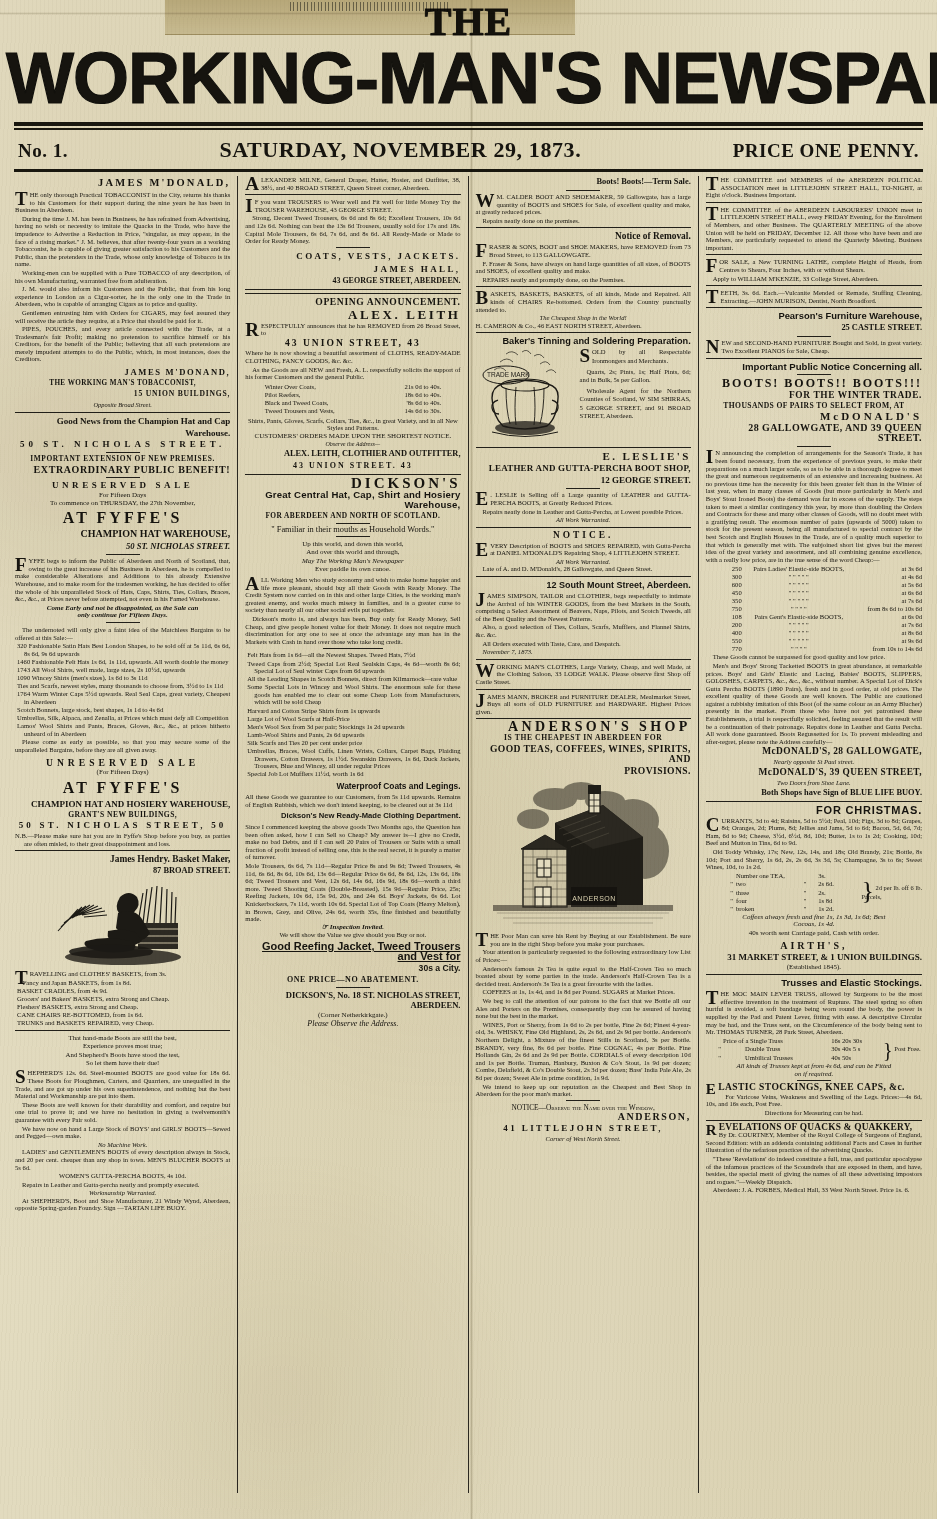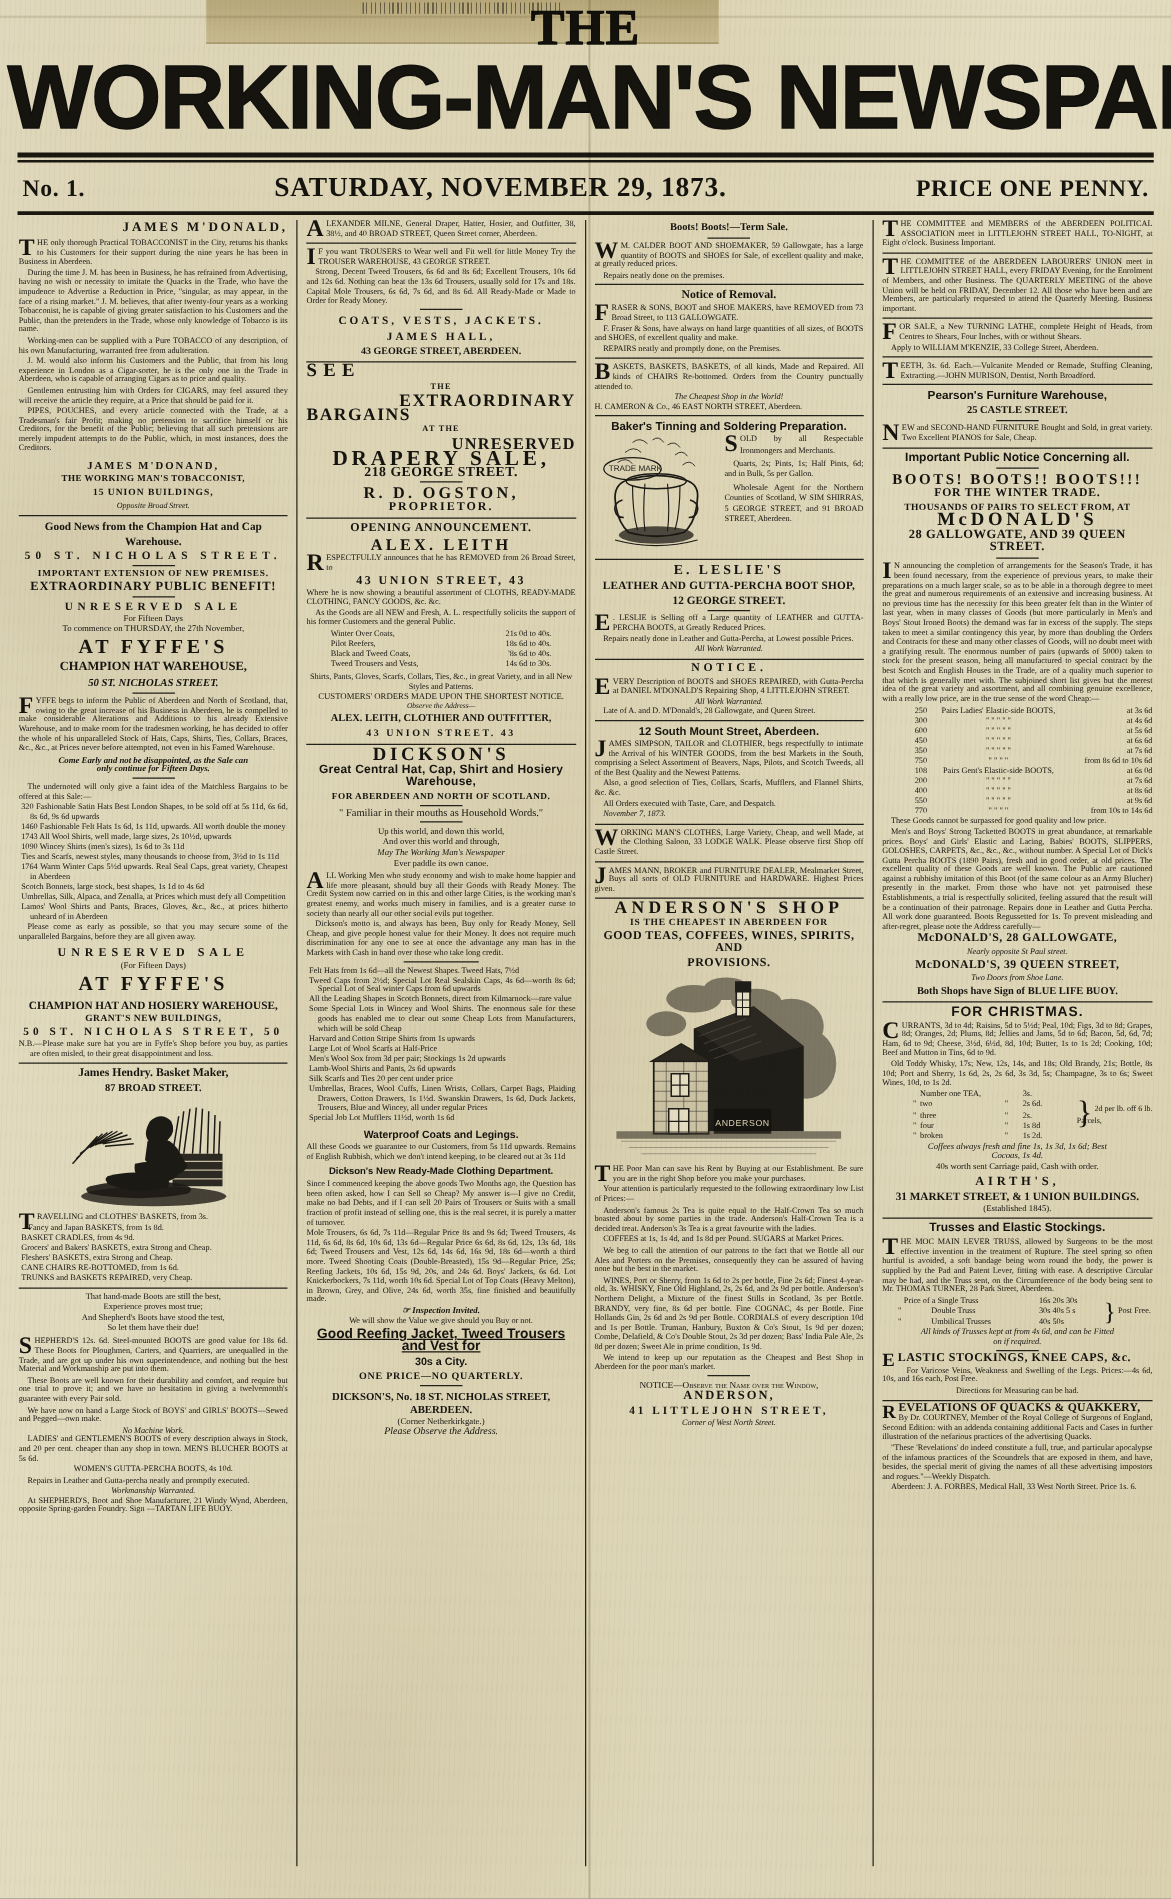--- a/index.html
+++ b/index.html
@@ -88,21 +88,21 @@
   .col:last-child{border-right:none;}
   .col p{margin:0 0 1px 0;text-indent:7px;}
   .col p.noind{text-indent:0;}
   .ad{margin-bottom:3px;}
   .hr{border:none;border-top:1px solid #22201a;margin:3px 0 3px 0;}
   .hr-sh{border:none;border-top:1px solid #22201a;width:34px;margin:2.5px auto;}
   .hr-sh2{border:none;border-top:1px solid #22201a;width:60px;margin:2.5px auto;}
 
   .h-cap{text-align:right;font-weight:bold;font-size:10.5px;line-height:12px;letter-spacing:2.2px;margin:1px 0 2px;}
   .h-xl{text-align:center;font-weight:bold;font-size:15px;line-height:17px;letter-spacing:2px;margin:2px 0 3px;}
-  .h-med{text-align:center;font-weight:bold;font-size:8.6px;line-height:10px;margin:1px 0 2px;}
+  .h-med{text-align:right;font-weight:bold;font-size:8.6px;line-height:10px;margin:1px 0 2px;}
   .h-sm{text-align:center;font-weight:bold;font-size:7.2px;line-height:8.4px;letter-spacing:.4px;margin:1px 0 1.5px;}
   .h-spaced{text-align:center;font-weight:bold;font-size:8px;line-height:9.5px;letter-spacing:3px;margin:1.5px 0;}
   .h-sans{font-family:"Liberation Sans",sans-serif;}
   .ctr{text-align:center;}
   .ital{font-style:italic;}
   .bld{font-weight:bold;}
   .sc{font-variant:small-caps;}
   .dc2{float:left;font-size:19px;line-height:15px;font-weight:bold;margin:0 2px 0 0;}
 
   .list{list-style:none;margin:1px 0;padding:0;}
@@ -287,33 +287,20 @@
         <p class="noind"><span class="dc2">I</span><span>F you want TROUSERS to Wear well and Fit well for little Money Try the TROUSER WAREHOUSE, 43 GEORGE STREET.</span></p>
         <p>Strong, Decent Tweed Trousers, 6s 6d and 8s 6d; Excellent Trousers, 10s 6d and 12s 6d. Nothing can beat the 13s 6d Trousers, usually sold for 17s and 18s. Capital Mole Trousers, 6s 6d, 7s 6d, and 8s 6d. All Ready-Made or Made to Order for Ready Money.</p>
         <hr class="hr-sh">
         <div class="h-med" style="font-size:9px;letter-spacing:2.4px;">COATS, VESTS, JACKETS.</div>
         <div class="h-med" style="font-size:9px;letter-spacing:2.4px;margin-top:3px;">JAMES HALL,</div>
         <div class="h-med" style="font-size:8px;">43 GEORGE STREET, ABERDEEN.</div>
       </div>
 
       <hr class="hr">
 
-      <div class="ad">
-        <div style="font-size:15px;font-weight:bold;letter-spacing:5px;margin:4px 0 2px 0;">SEE</div>
-        <div style="font-size:6.6px;font-weight:bold;letter-spacing:1px;text-align:center;margin:5px 0 2px 0;">THE</div>
-        <div style="font-size:14px;font-weight:bold;letter-spacing:1.2px;text-align:right;margin:4px 0 3px 0;">EXTRAORDINARY</div>
-        <div style="font-size:14px;font-weight:bold;letter-spacing:1.2px;text-align:left;margin:3px 0;">BARGAINS</div>
-        <div style="font-size:6.6px;font-weight:bold;letter-spacing:1px;text-align:center;margin:4px 0 2px 0;">AT THE</div>
-        <div style="font-size:13px;font-weight:bold;letter-spacing:1px;text-align:right;margin:3px 0;">UNRESERVED</div>
-        <div style="font-size:17px;font-weight:bold;letter-spacing:3px;text-align:center;margin:5px 0 2px 0;">DRAPERY SALE,</div>
-        <div class="h-med" style="font-size:11px;letter-spacing:.4px;">218 GEORGE STREET.</div>
-        <hr class="hr-sh">
-        <div class="h-med" style="font-size:13px;letter-spacing:2.6px;">R. D. OGSTON,</div>
-        <div class="h-med" style="font-size:9.6px;letter-spacing:1.6px;">PROPRIETOR.</div>
-      </div>
 
       <hr class="hr">
 
       <div class="ad">
         <div class="h-med" style="font-size:9.6px;letter-spacing:.6px;">OPENING ANNOUNCEMENT.</div>
         <div class="h-med" style="font-size:13px;letter-spacing:2.6px;margin-top:3px;">ALEX. LEITH</div>
         <p class="noind"><span class="dc2">R</span><span>ESPECTFULLY announces that he has REMOVED from 26 Broad Street, to</span></p>
         <div class="h-spaced" style="font-size:9.6px;letter-spacing:2px;">43    UNION STREET,    43</div>
         <p class="noind">Where he is now showing a beautiful assortment of CLOTHS, READY-MADE CLOTHING, FANCY GOODS, &amp;c. &amp;c.</p>
         <p>As the Goods are all NEW and Fresh, A. L. respectfully solicits the support of his former Customers and the general Public.</p>
@@ -377,21 +364,21 @@
         </ul>
         <div class="h-med h-sans" style="font-size:8.4px;margin-top:3px;">Waterproof Coats and Legings.</div>
         <p class="noind">All these Goods we guarantee to our Customers, from 5s 11d upwards. Remains of English Rubbish, which we don't intend keeping, to be cleared out at 3s 11d</p>
         <div class="h-med h-sans" style="font-size:7.6px;margin-top:3px;">Dickson's New Ready-Made Clothing Department.</div>
         <p class="noind">Since I commenced keeping the above goods Two Months ago, the Question has been often asked, how I can Sell so Cheap? My answer is—I give no Credit, make no bad Debts, and if I can sell 20 Pairs of Trousers or Suits with a small fraction of profit instead of selling one, this is the real secret, it is purely a matter of turnover.</p>
         <p class="noind">Mole Trousers, 6s 6d, 7s 11d—Regular Price 8s and 9s 6d; Tweed Trousers, 4s 11d, 6s 6d, 8s 6d, 10s 6d, 13s 6d—Regular Price 6s 6d, 8s 6d, 12s, 13s 6d, 18s 6d; Tweed Trousers and Vest, 12s 6d, 14s 6d, 16s 9d, 18s 6d—worth a third more. Tweed Shooting Coats (Double-Breasted), 15s 9d—Regular Price, 25s; Reefing Jackets, 10s 6d, 15s 9d, 20s, and 24s 6d. Boys' Jackets, 6s 6d. Lot Knickerbockers, 7s 11d, worth 10s 6d. Special Lot of Top Coats (Heavy Melton), in Brown, Grey, and Olive, 24s 6d, worth 35s, fine finished and beautifully made.</p>
         <div class="ctr ital bld" style="font-size:7px;"><span>☞</span> <span>Inspection Invited.</span></div>
         <p class="ctr" style="text-indent:0;">We will show the Value we give should you Buy or not.</p>
         <div class="h-med h-sans" style="font-size:11px;margin-top:2px;text-decoration:underline;">Good Reefing Jacket, Tweed Trousers and Vest for</div>
         <div class="h-med h-sans" style="font-size:8.6px;">30s a City.</div>
-        <div class="h-sm" style="font-size:8px;letter-spacing:.6px;margin-top:3px;">ONE PRICE—NO QUARTERLY.</div>
+        <div class="h-sm" style="font-size:8px;letter-spacing:.6px;margin-top:3px;">ONE PRICE—NO ABATEMENT.</div>
         <hr class="hr-sh">
         <div class="h-med" style="font-size:8.6px;">DICKSON'S, No. 18 ST. NICHOLAS STREET, ABERDEEN.</div>
         <div class="ctr" style="font-size:7px;">(Corner Netherkirkgate.)</div>
         <div class="ctr ital" style="font-size:8px;">Please Observe the Address.</div>
       </div>
 
     </div>
 
     <div class="col">
 
@@ -582,21 +569,21 @@
       </div>
 
       <hr class="hr">
 
       <div class="ad">
         <div class="h-med h-sans" style="font-size:9.6px;">Important Public Notice Concerning all.</div>
         <hr class="hr-sh">
         <div class="h-med" style="font-size:12px;letter-spacing:2px;">BOOTS!  BOOTS!!  BOOTS!!!</div>
         <div class="h-med" style="font-size:9.4px;letter-spacing:.6px;">FOR THE WINTER TRADE.</div>
         <div class="h-sm" style="font-size:7.6px;letter-spacing:.4px;">THOUSANDS OF PAIRS TO SELECT FROM, AT</div>
-        <div class="h-med" style="font-size:15px;letter-spacing:3px;">McDONALD'S</div>
+        <div class="h-med" style="font-size:11px;letter-spacing:3px;">McDONALD'S</div>
         <div class="h-med" style="font-size:10px;letter-spacing:.4px;">28 GALLOWGATE, AND 39 QUEEN STREET.</div>
         <hr class="hr-sh">
         <p class="noind"><span class="dc2">I</span><span>N announcing the completion of arrangements for the Season's Trade, it has been found necessary, from the experience of previous years, to make their preparations on a much larger scale, so as to be able in a thorough degree to meet the great and numerous requirements of an extensive and increasing business. At no previous time has the necessity for this been greater felt than in the Winter of last year, when in many classes of Goods (but more particularly in Men's and Boys' Stout Ironed Boots) the demand was far in excess of the supply. The steps taken to meet a similar contingency this year, by more than doubling the Orders and Contracts for these and many other classes of Goods, will no doubt meet with a gratifying result. The enormous number of pairs (upwards of 5000) taken to stock for the present season, being all manufactured to special contract by the best Scotch and English Houses in the Trade, are of a quality much superior to that which is generally met with. The subjoined short list gives but the merest idea of the great variety and assortment, and all combining genuine excellence, with a really low price, are in the true sense of the word Cheap:—</span></p>
         <table class="ptab" style="margin-top:2px;">
           <tbody>
               <tr>
                 <td class="q">250</td>
                 <td class="d">Pairs Ladies' Elastic-side BOOTS,</td>
                 <td class="pr">at 3s 6d</td>
               </tr>

